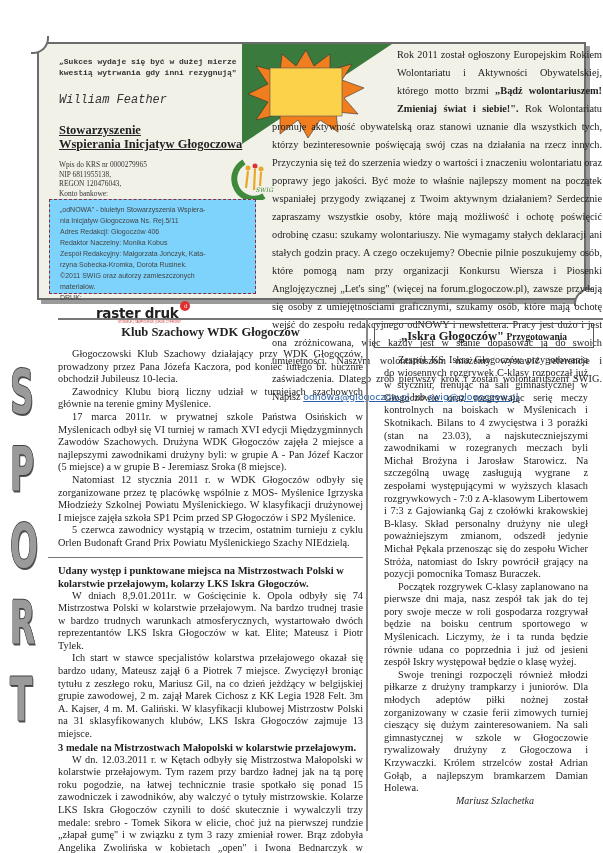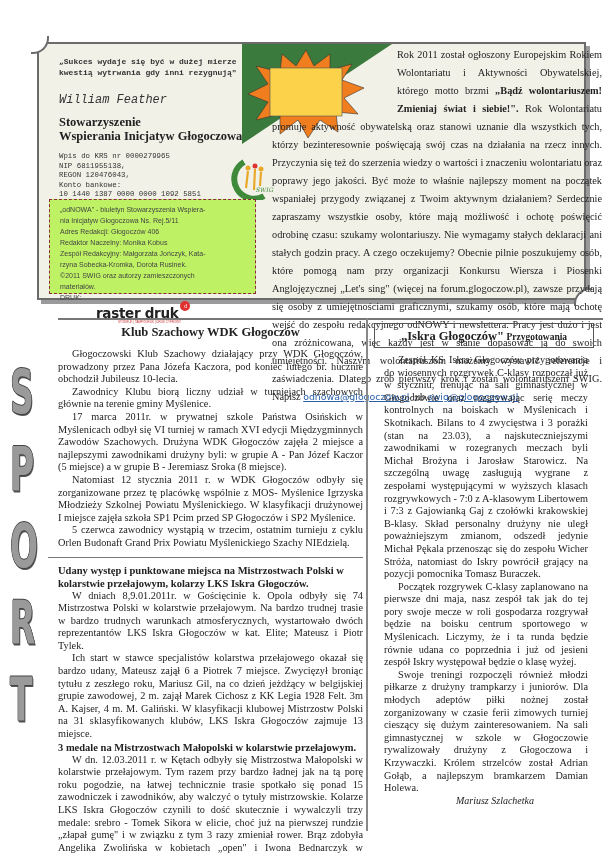--- a/index.html
+++ b/index.html
@@ -6,25 +6,25 @@
   body { width:603px; height:853px; position:relative; overflow:hidden; font-family:"Liberation Serif", serif; color:#1a1a1a; }
 
   
   .topbox { position:absolute; left:37px; top:42px; width:545px; height:254px; background:#f2f1e8; border:2px solid #6b6b6b; box-shadow: 4px 4px 0 #9a9a9a; }
   .corner-tl { position:absolute; left:-8px; top:-8px; width:16px; height:16px; background:#fff; border-right:2px solid #6b6b6b; border-bottom:2px solid #6b6b6b; border-bottom-right-radius:16px; }
   .corner-br { position:absolute; right:-8px; bottom:-8px; width:16px; height:16px; background:#fff; border-left:2px solid #6b6b6b; border-top:2px solid #6b6b6b; border-top-left-radius:16px; }
 
   .left-col { position:absolute; left:20px; top:12px; width:205px; }
   .quote { font-family:"Liberation Mono", monospace; font-weight:bold; font-size:8px; line-height:11px; color:#333; }
   .author { font-family:"Liberation Mono", monospace; font-style:italic; font-weight:normal; font-size:12px; margin-top:15px; color:#333; }
-  .org-name { font-family:"Liberation Serif", serif; font-weight:bold; font-size:12.5px; line-height:14px; margin-top:8px; color:#222; }
-  .org-info { font-family:Liberation Mono, monospace; font-size:7.4px; line-height:9.5px; margin-top:9px; color:#333; }
+  .org-name { font-family:"Liberation Serif", serif; font-weight:bold; font-size:12.5px; line-height:14px; margin-top:16px; color:#222;text-decoration:underline; }
+  .org-info { font-family:Liberation Serif, serif; font-size:7.4px; line-height:9.5px; margin-top:9px; color:#333; }
   .swig-logo { position:absolute; left:165px; top:102px; width:50px; height:42px; }
 
-  .editorial { position:absolute; left:10px; top:155px; width:207px; height:95px; border:1.5px dashed #8a2a3a; padding:4px 6px 0 10px; box-sizing:border-box; background:#bef264; }
+  .editorial { position:absolute; left:10px; top:155px; width:207px; height:95px; border:1.5px dashed #8a2a3a; padding:4px 6px 0 10px; box-sizing:border-box; background:#7dd3fc; }
   .editorial p { margin:0; font-family:"Liberation Sans", sans-serif; font-size:7px; line-height:11px; color:#444; }
   .raster { display:flex; align-items:flex-end; margin-left:36px; margin-top:-2px; }
   .raster-name { font-family:"DejaVu Sans", sans-serif; font-weight:bold; font-size:13.5px; color:#222; letter-spacing:-0.3px; }
   .raster-dot { display:inline-block; width:10px; height:10px; border-radius:50%; background:#e03030; color:#fff; font-size:6px; text-align:center; line-height:10px; margin-left:2px; margin-bottom:10px; }
   .raster-tag { font-family:"Liberation Sans", sans-serif; font-size:3px; color:#c33; margin-left:58px; margin-top:-1px; }
 
   .right-col { position:absolute; left:203px; top:0; width:342px; height:252px; }
   .green-tri { position:absolute; left:0; top:0; width:0; height:0; border-top:100px solid #3a7a3c; border-right:150px solid transparent; }
   .burst { position:absolute; left:4px; top:4px; width:120px; height:92px; }
   .burst-text { position:absolute; left:26px; top:24px; width:70px; text-align:center; font-family:"DejaVu Sans", sans-serif; font-size:6.6px; line-height:10px; color:#222; }

